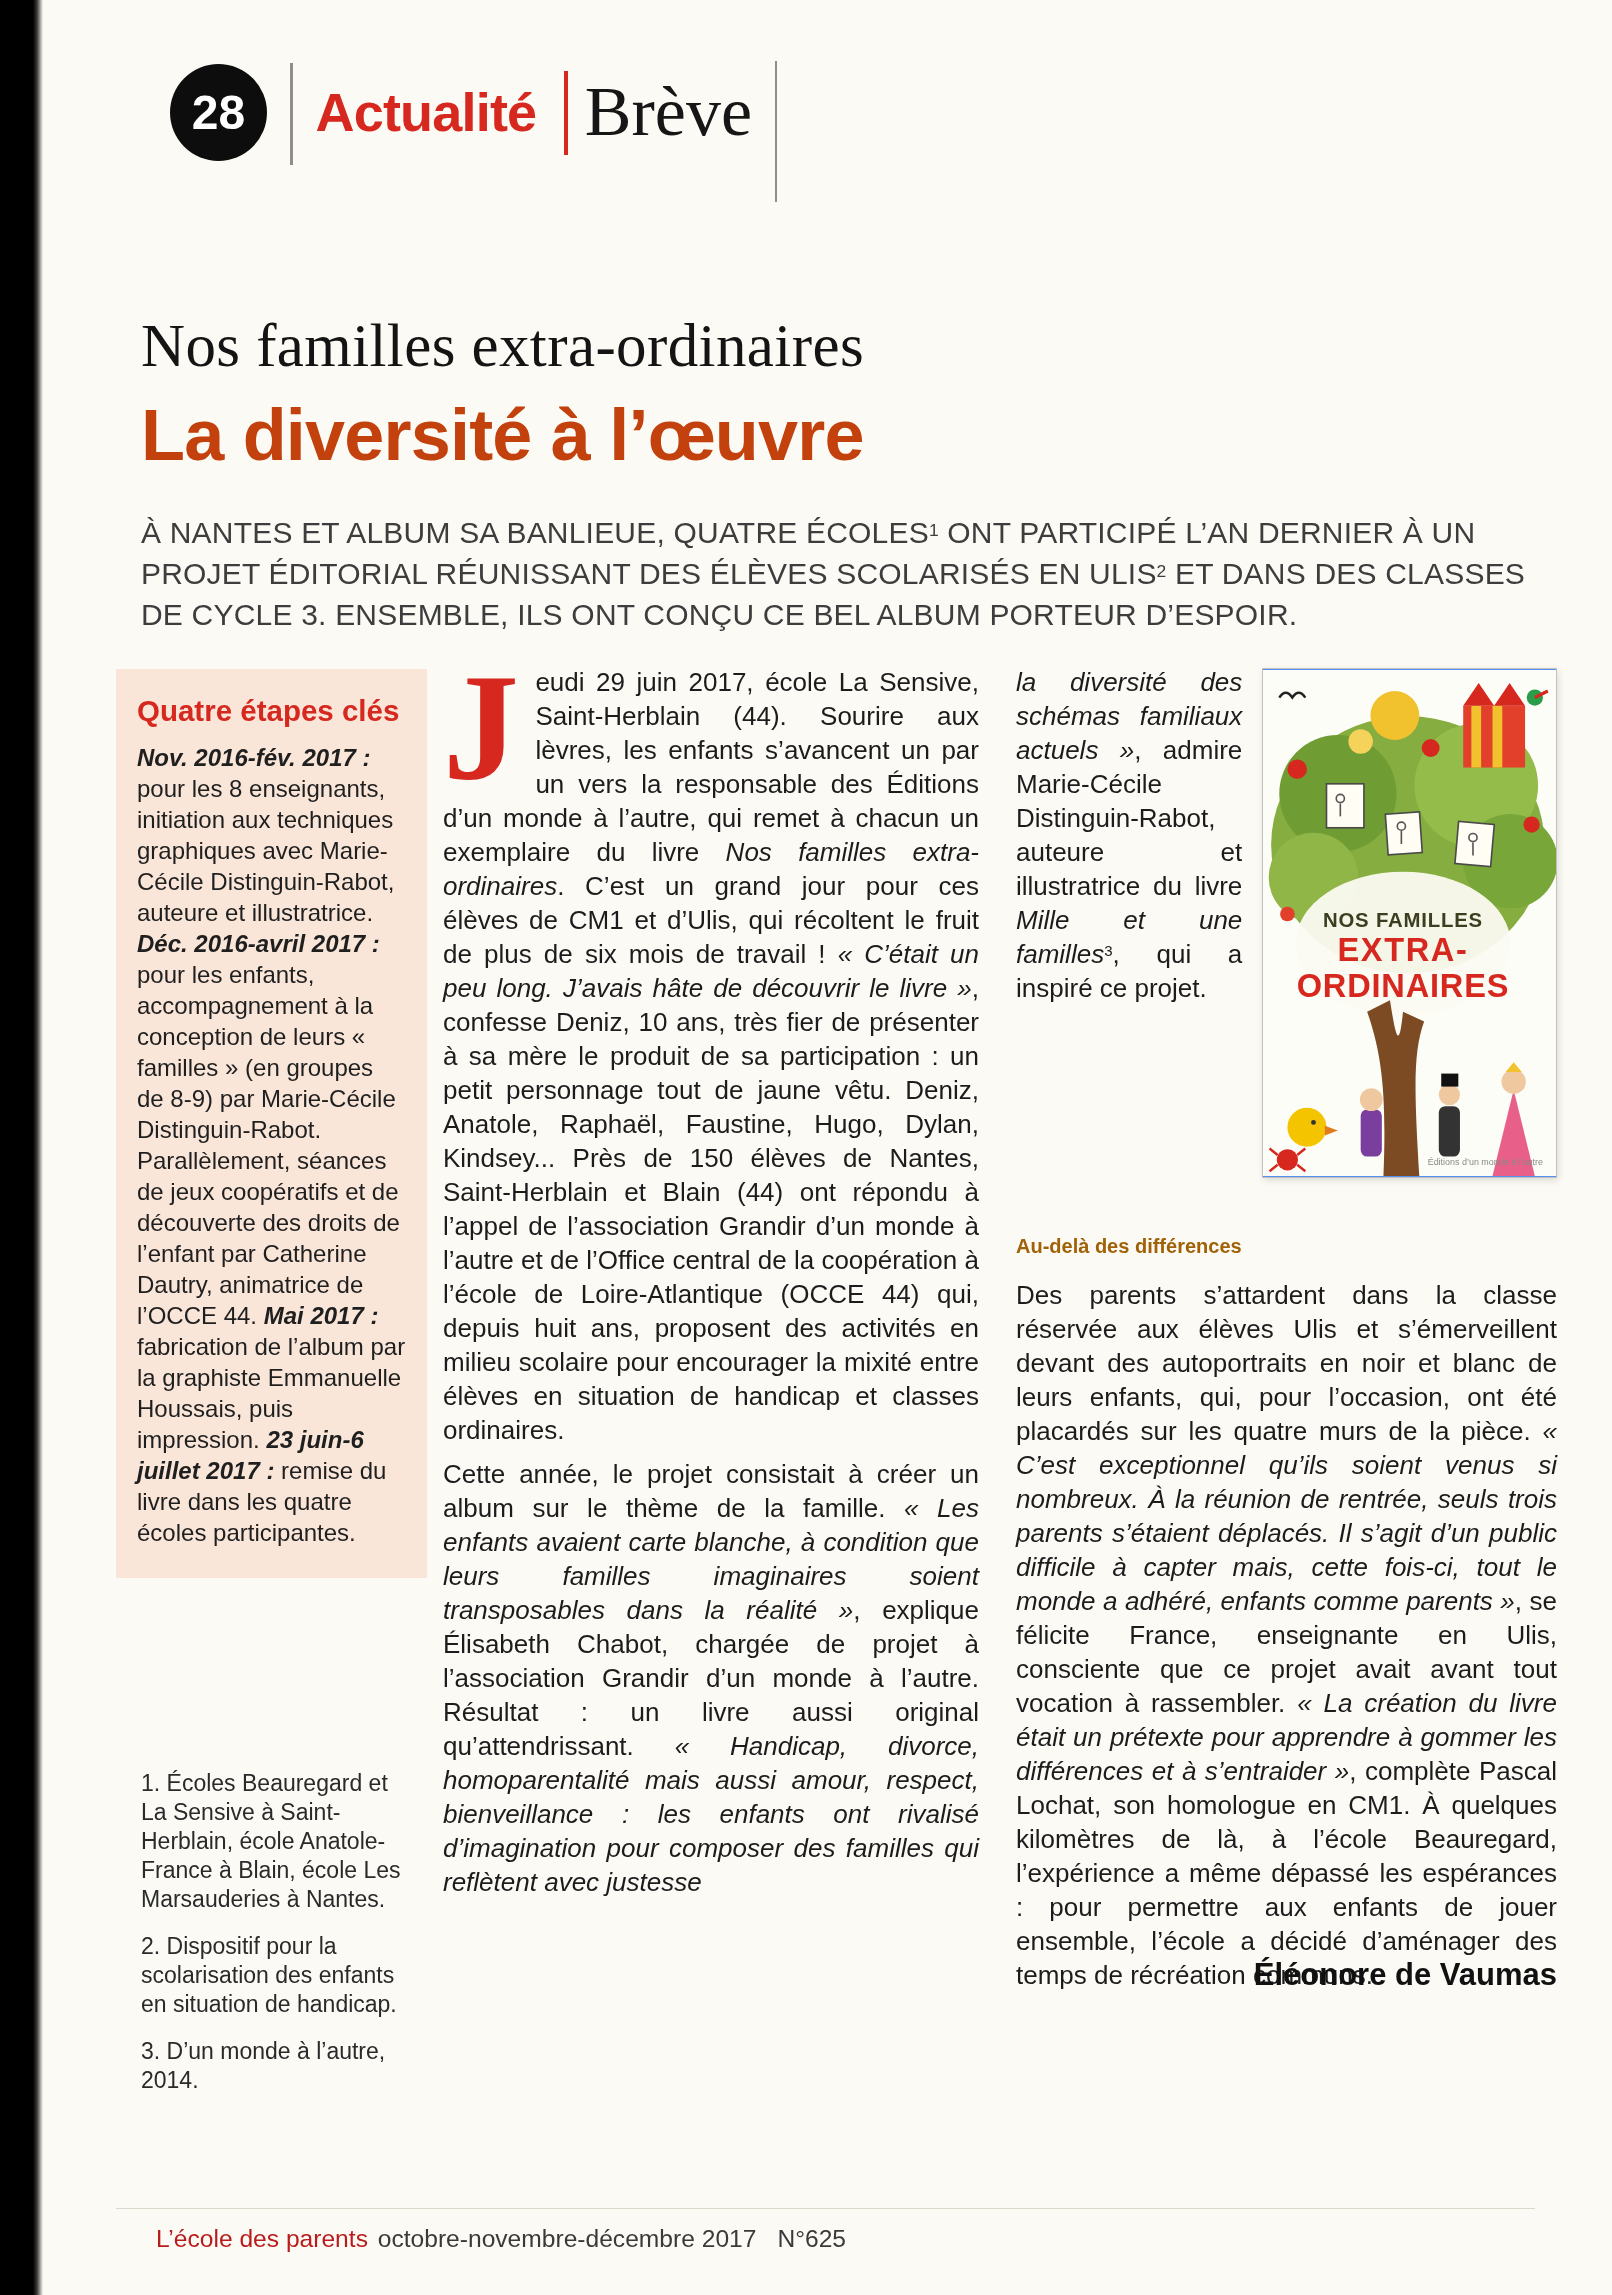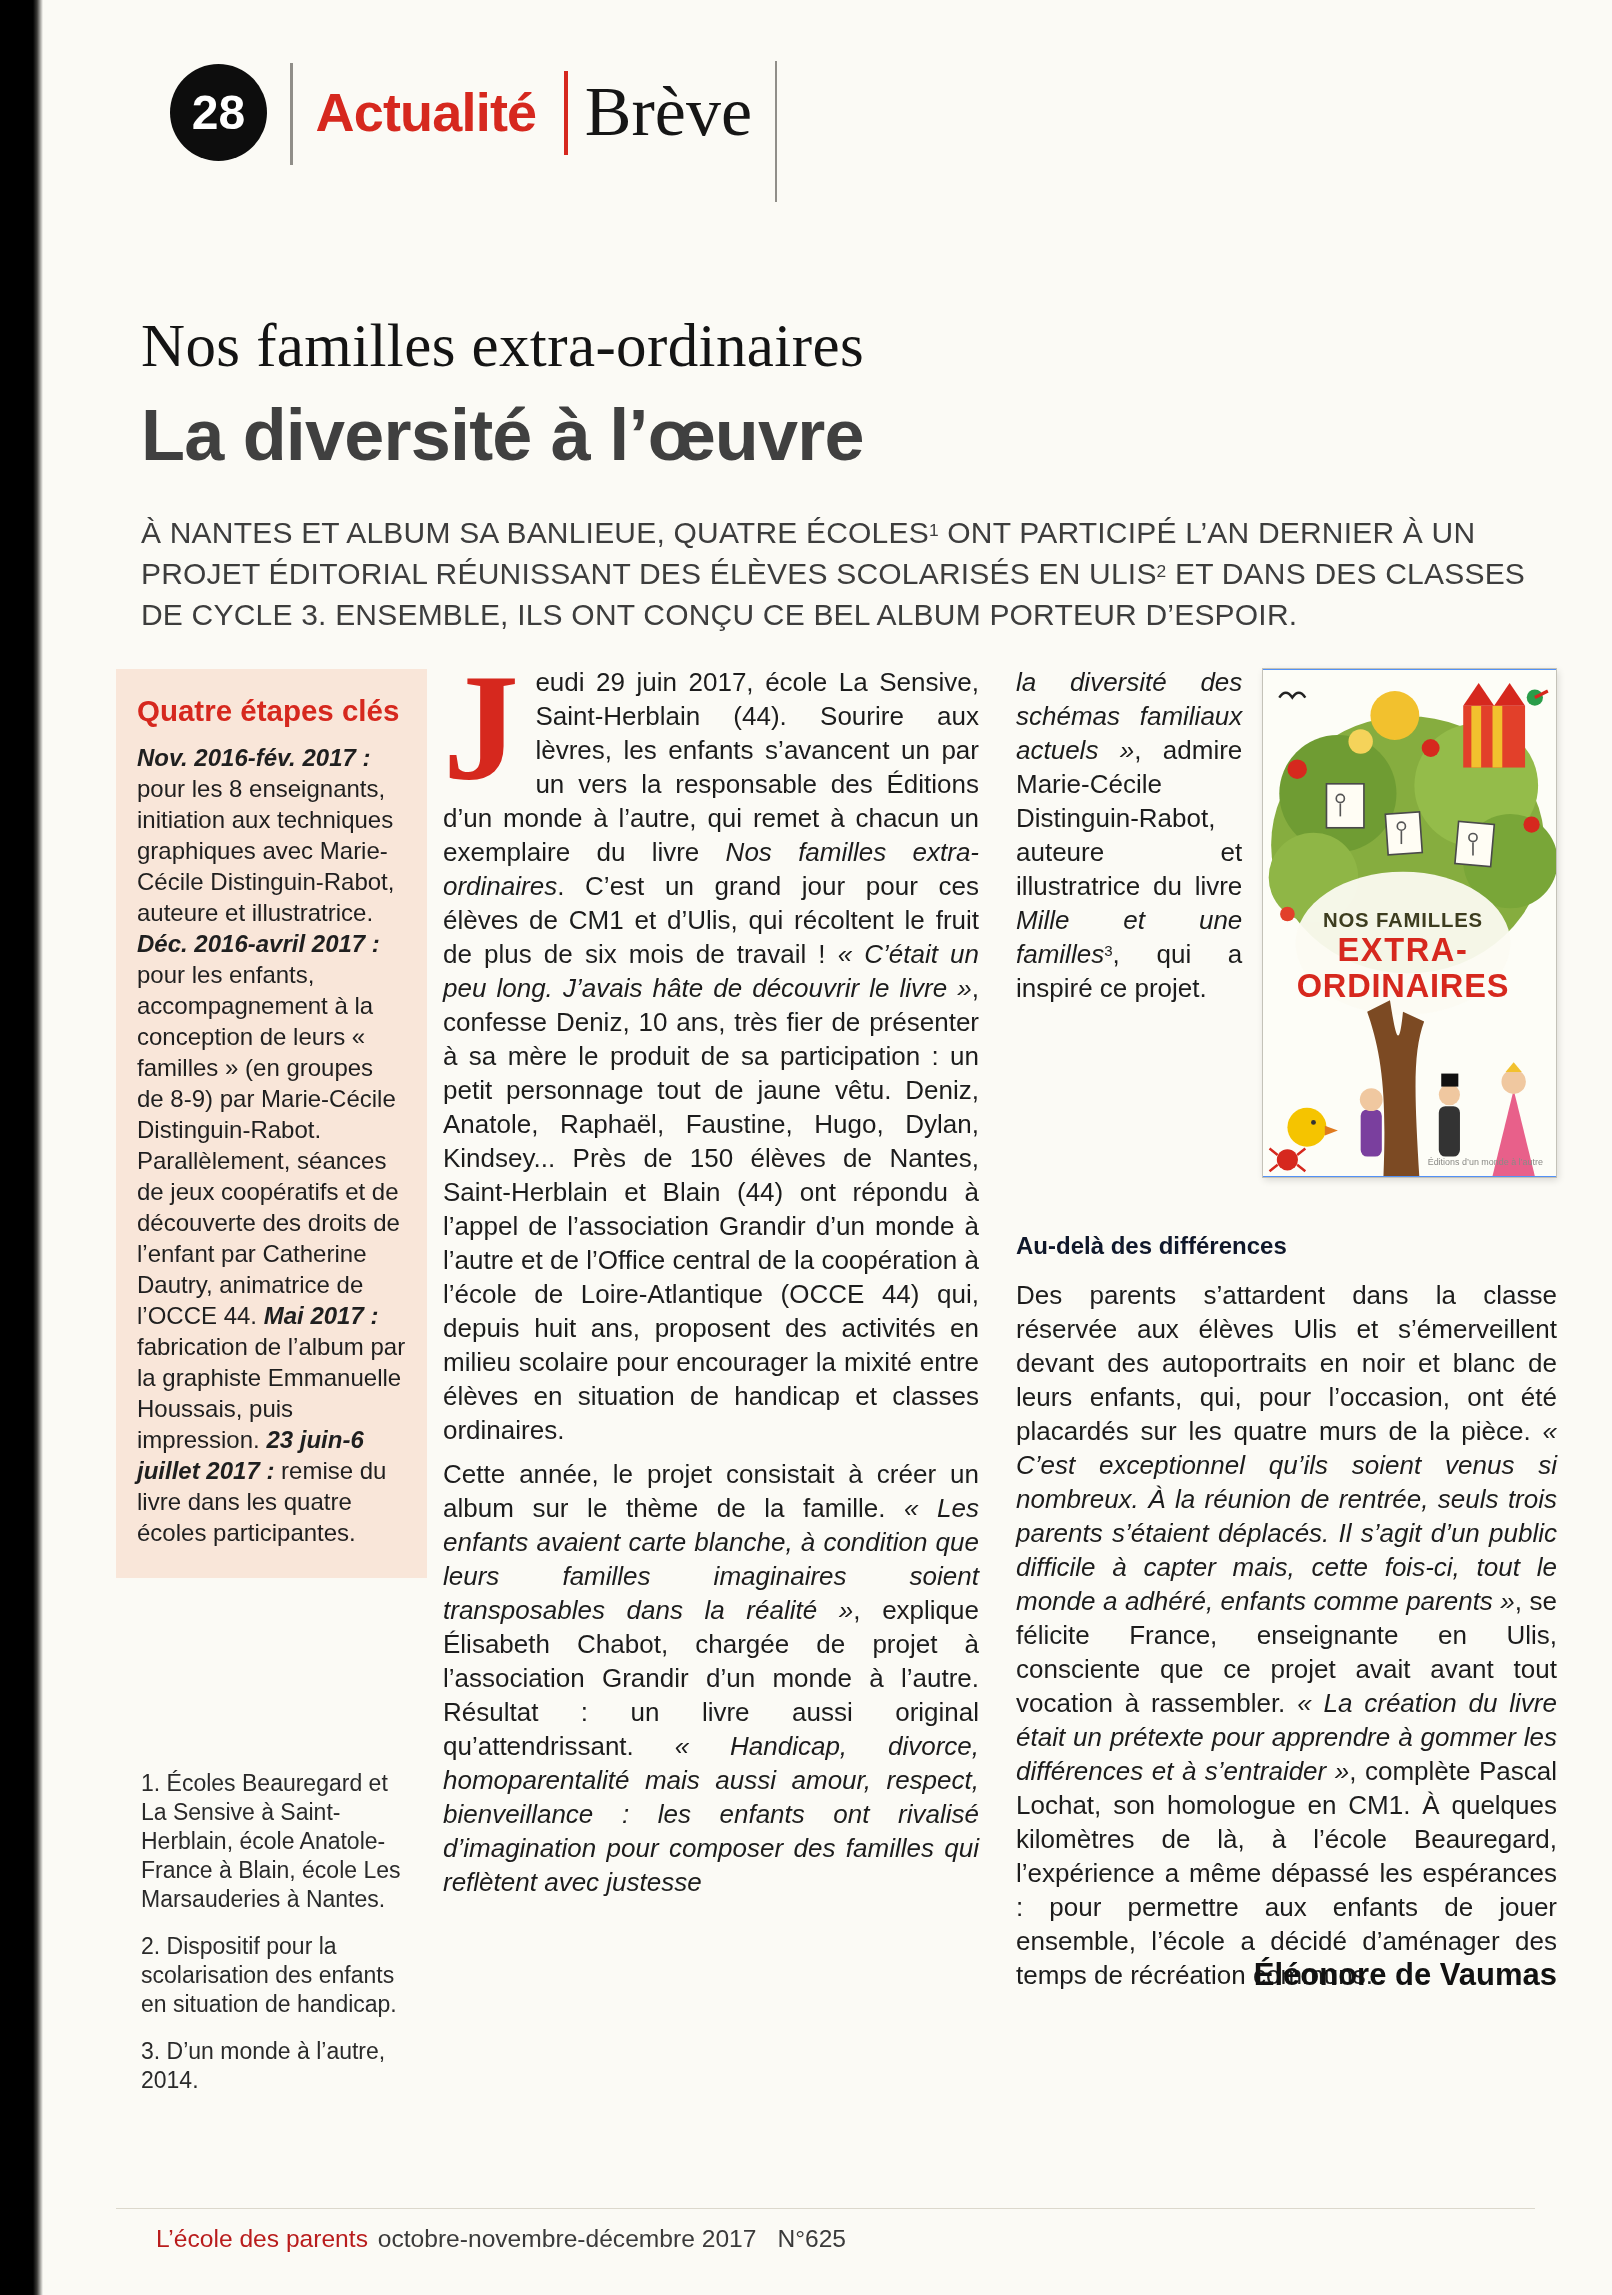--- a/index.html
+++ b/index.html
@@ -18,21 +18,21 @@
   .msep { width:2.5px; background:#908e89; }
   .msep.s1 { height:102px; margin-left:23px; margin-top:1.6px; }
   .section-label { font-size:54px; font-weight:800; color:#d6281e; line-height:102px; padding:0 28px 0 23px; letter-spacing:-0.8px; }
   .msep.sred { width:4.1px; height:84px; background:#d6281e; margin-top:9.8px; }
   .subsection-label { font-family:"Liberation Serif", serif; font-size:70px; color:#161616; line-height:102px; padding:0 23px 0 16.4px; }
   .msep.s2 { height:141px; }
 
   
   .titles { position:absolute; left:141px; top:311px; width:1387px; }
   .kicker { font-family:"Liberation Serif", serif; font-size:61px; font-weight:400; color:#141414; letter-spacing:0.4px; }
-  .title { font-size:72px; font-weight:700; color:#404040; margin-top:13px; letter-spacing:-0.8px; }
+  .title { font-size:72px; font-weight:700; color:#c2410c; margin-top:13px; letter-spacing:-0.8px; }
   .standfirst { margin-top:36px; font-size:30px; line-height:41px; color:#3d3d3d; letter-spacing:0.2px; }
 
   sup { font-size:58%; line-height:0; vertical-align:7.4px; }
   .seg-i { font-style:italic; }
   .seg-b { font-weight:700; }
 
   
   .keybox { position:absolute; left:116px; top:669px; width:311px; background:#f9e6d9; padding:24.6px 21px 29.5px; }
   .keybox h3 { color:#d6281e; font-size:29.5px; font-weight:700; margin-bottom:14.8px; }
   .kb-body { font-size:24px; line-height:31px; color:#1f1f1f; }
@@ -43,21 +43,21 @@
   .col-mid { position:absolute; left:443px; top:665px; width:536px; font-size:26px; line-height:34px; text-align:justify; }
   .col-mid p { margin-bottom:9.8px; }
   .dropcap { float:left; font-family:"Liberation Serif", serif; font-weight:700; color:#d6281e;
     font-size:152px; line-height:113px; padding:6.6px 16.4px 0 0; }
 
   .col-right { position:absolute; left:1016px; top:665px; width:541px; font-size:26px; line-height:34px; }
   .cover { float:right; width:295px; height:510px; margin:3.3px 0 21px 19.7px; background:#3b82f6;
     border:0.8px solid #c4c2b8; box-shadow:1.6px 2.5px 7.4px rgba(0,0,0,.14); }
   .cover svg { display:block; width:100%; height:100%; }
   .intro-p { text-align:justify; }
-  .subhead { clear:both; padding-top:29.5px; font-size:24px; font-weight:700; color:#0f172a; }
+  .subhead { clear:both; padding-top:29.5px; font-size:20px; font-weight:700; color:#a16207; }
   .main-p { margin-top:14.8px; text-align:justify; }
   .byline { display:block; text-align:right; font-weight:700; margin-top:-34px; font-size:31px; color:#111; }
 
   
   .footer { position:absolute; left:116px; top:2208px; width:1419px; border-top:1.6px solid #dcd8cc; padding-top:16.4px;
     font-size:24.6px; color:#3a3a3a; }
   .mag-name { font-weight:400; color:#b91c1c;margin-left:40px; }
   .footer .f-date { margin-left:9.8px; }
   .footer .f-num { margin-left:21px; }
 </style>

